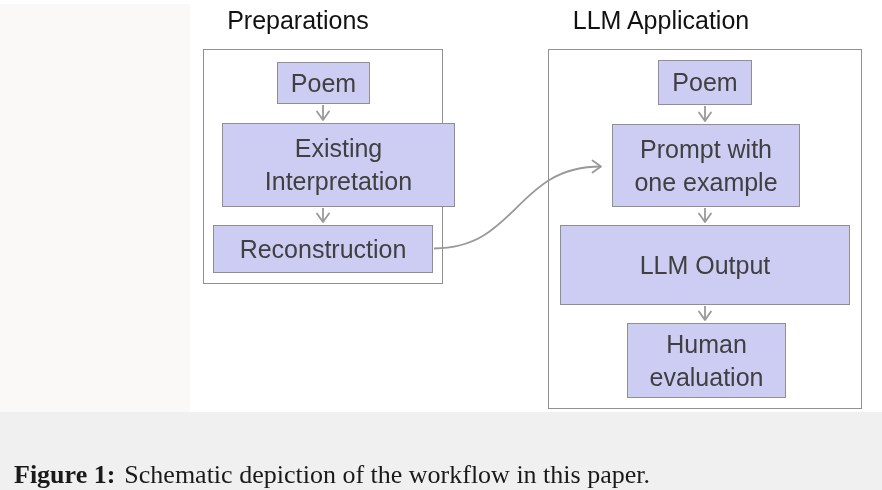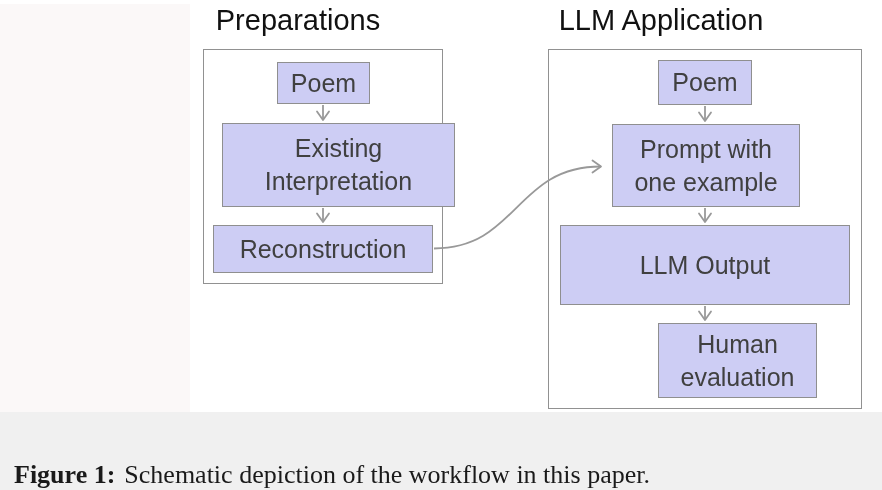--- a/index.html
+++ b/index.html
@@ -16,21 +16,21 @@
   .left-margin {
     position: absolute;
     left: 0; top: 4px;
     width: 190px; height: 408px;
     background: #fbf8f8;
   }
 
   .group-title {
     position: absolute;
     top: 5px;
-    font-size: 29px;
+    font-size: 25px;
     line-height: 30px;
     color: #111111;
     text-align: center;
     white-space: nowrap;
   }
   .prep-title { left: 188px; width: 220px; }
   .llm-title  { left: 551px; width: 220px; }
 
   .group-box {
     position: absolute;
@@ -62,21 +62,21 @@
     color: #404040;
     text-align: center;
     white-space: nowrap;
   }
   .n-prep-poem   { left: 277px; top: 62px;  width: 93px;  height: 42px; }
   .n-prep-exist  { left: 222px; top: 123px; width: 233px; height: 84px; }
   .n-prep-recon  { left: 213px; top: 225px; width: 220px; height: 48px; }
   .n-llm-poem    { left: 658px; top: 60px;  width: 94px;  height: 45px; }
   .n-llm-prompt  { left: 612px; top: 124px; width: 188px; height: 83px; }
   .n-llm-output  { left: 560px; top: 225px; width: 290px; height: 80px; text-align: center; }
-  .n-llm-human   { left: 658px; top: 323px; width: 159px; height: 75px; }
+  .n-llm-human   { left: 627px; top: 323px; width: 159px; height: 75px; }
 
   .caption {
     position: absolute;
     left: 0; top: 412px;
     width: 882px; height: 78px;
     box-sizing: border-box;
     background: #f0f0f0;
     display: flex;
     align-items: flex-end;
     padding-left: 14px;

